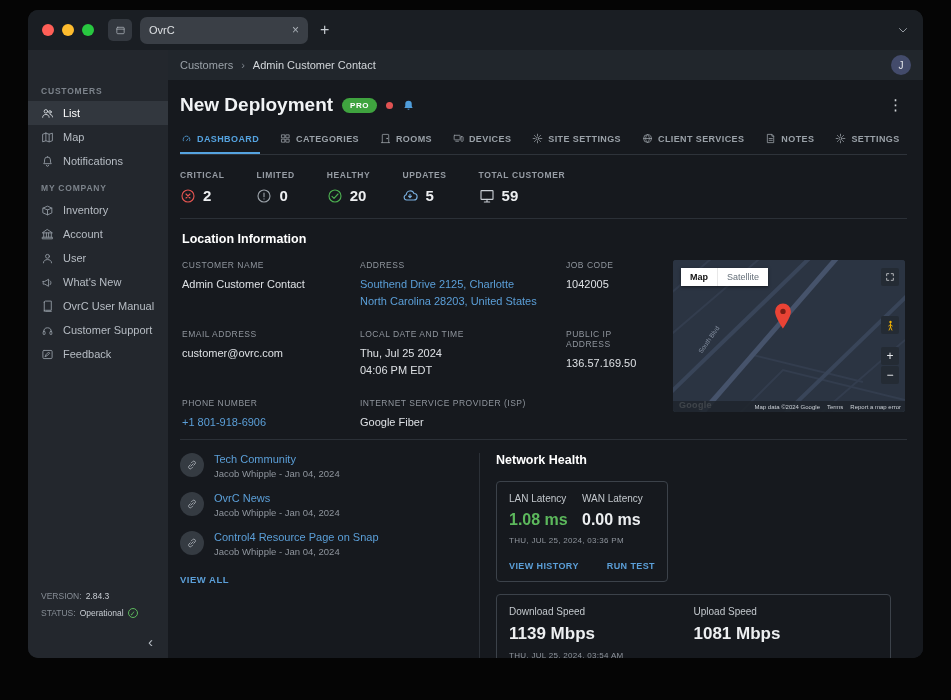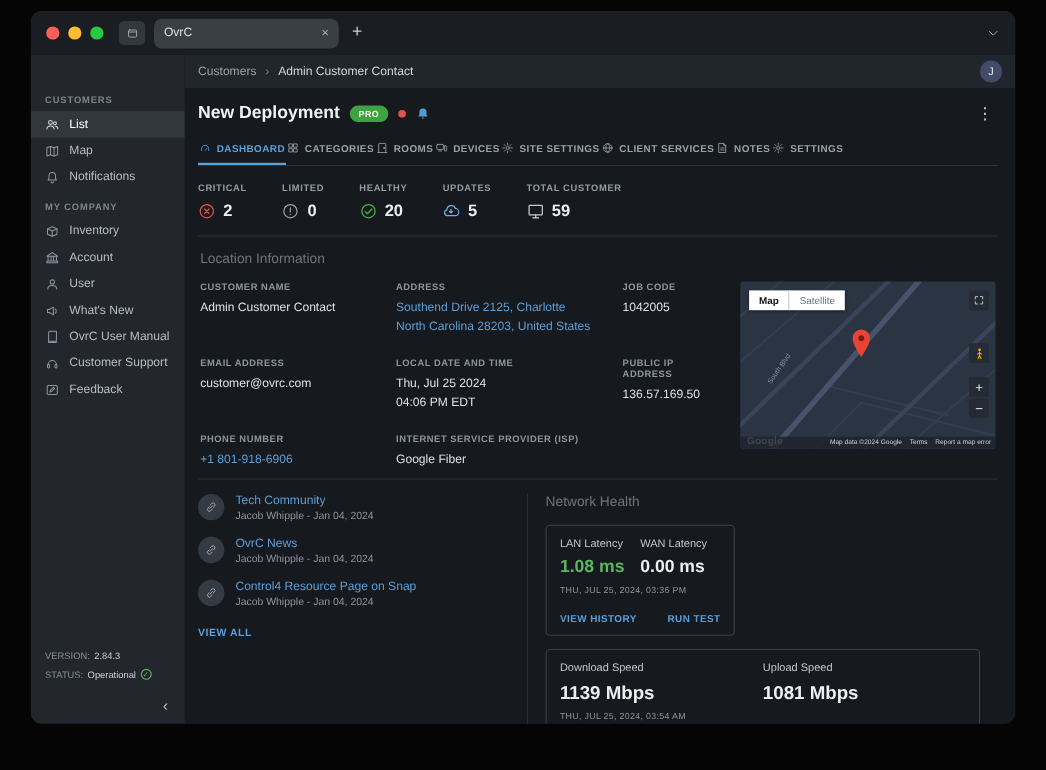--- a/index.html
+++ b/index.html
@@ -36,47 +36,47 @@
 
   .main { flex:1; display:flex; flex-direction:column; background:#16191e; min-width:0; }
   .crumbbar { height:30px; flex:none; background:#21262c; display:flex; align-items:center; padding:0 12px; gap:8px; font-size:11px; }
   .crumb1 { color:#9aa1a8; } .crumb-sep { color:#7c838b; } .crumb2 { color:#d3d7db; }
   .avatar { margin-left:auto; width:20px; height:20px; border-radius:50%; background:#434b6b; color:#e8eaee; font-size:10px; display:flex; align-items:center; justify-content:center; }
 
   .content { flex:1; padding:12px 16px 0 12px; overflow:hidden; }
 
   
   .page-head { display:flex; align-items:center; gap:9px; margin-top:2px; }
-  .page-title { font-size:16px; font-weight:600; color:#f1f3f5; }
+  .page-title { font-size:19px; font-weight:600; color:#f1f3f5; }
   .pro { background:#3fa33f; color:#fff; font-size:8px; font-weight:bold; letter-spacing:.5px; padding:3px 8px; border-radius:9px; }
   .reddot { width:7px; height:7px; border-radius:50%; background:#e05252; }
   .head-bell { color:#4f9ddb; }
   .kebab { margin-left:auto; color:#cfd3d7; font-size:15px; padding-right:4px; }
 
   
-  .tabs { display:flex; border-bottom:1px solid #2e333a; margin-top:8px; }
+  .tabs { display:flex; gap:19px; border-bottom:1px solid #2e333a; margin-top:8px; }
   .tab { display:flex; align-items:center; gap:5px; padding:9px 1px 8px; font-size:9px; font-weight:600; letter-spacing:.4px; color:#9aa1a8; border-bottom:2px solid transparent; }
   .tab.active { color:#55a3e0; border-bottom-color:#55a3e0; }
   .tab .ic svg{ width:11px; height:11px; }
 
   
   .statrow { display:flex; gap:32px; margin:15px 0 14px; }
   .stat .slabel { font-size:8.5px; letter-spacing:.6px; color:#969ca4; margin-bottom:7px; font-weight:bold; }
   .stat .sval { display:flex; align-items:center; gap:7px; font-size:15px; font-weight:bold; color:#edeff1; }
   .stat .ic svg{ width:16px; height:16px; }
   .c-red{color:#e25450}.c-gray{color:#9aa1a8}.c-green{color:#4caf50}.c-blue{color:#79aedd}.c-lite{color:#c9ced4}
 
   .hdiv { border-top:1px solid #2b3037; }
 
   
   .loc { padding:13px 2px 4px; }
-  .sec-title { font-size:12.5px; font-weight:normal; color:#737373; margin-bottom:14px; }
+  .sec-title { font-size:12.5px; font-weight:bold; color:#ffffff; margin-bottom:14px; }
   .loc-body { display:flex; gap:16px; }
   .fields { flex:1; display:grid; grid-template-columns: 168px 196px 1fr; column-gap:10px; row-gap:20px; align-content:start; }
-  .flabel { font-size:8.5px; letter-spacing:.5px; color:#8f959d; font-weight:bold; margin-bottom:6px; }
+  .flabel { font-size:8.5px; letter-spacing:.5px; color:#8f959d; font-weight:normal; margin-bottom:6px; }
   .fval { font-size:11px; color:#dde0e4; line-height:1.5; }
   .flink { color:#5b9fd8; }
 
   
   .map { position:relative; width:232px; height:152px; flex:none; border-radius:3px; overflow:hidden; background:#2b3442; }
   .map-ctl { position:absolute; left:8px; top:8px; display:flex; box-shadow:0 1px 3px rgba(0,0,0,.5); }
   .map-ctl .mbtn { background:#fff; font-size:9px; padding:4px 9px; color:#111; font-weight:600; }
   .map-ctl .mbtn.sat { color:#66707a; font-weight:400; border-left:1px solid #e8e8e8; }
   .sq-btn { position:absolute; width:18px; height:18px; background:#242b34; border-radius:2px; color:#e8eaed; display:flex; align-items:center; justify-content:center; }
   .fs-btn { right:6px; top:8px; }

